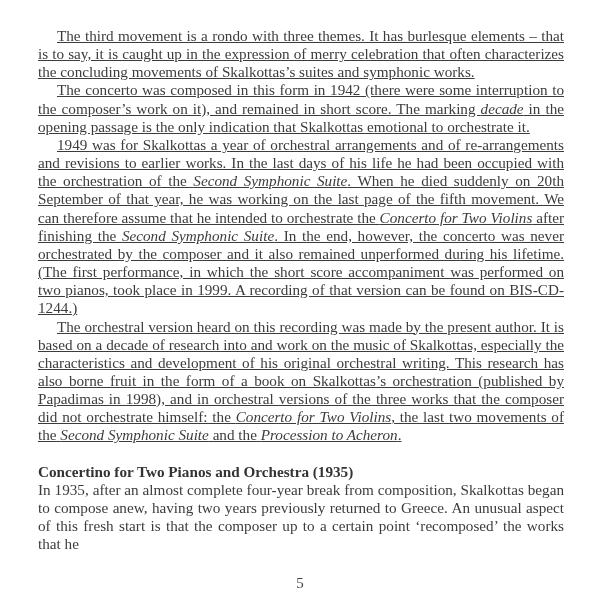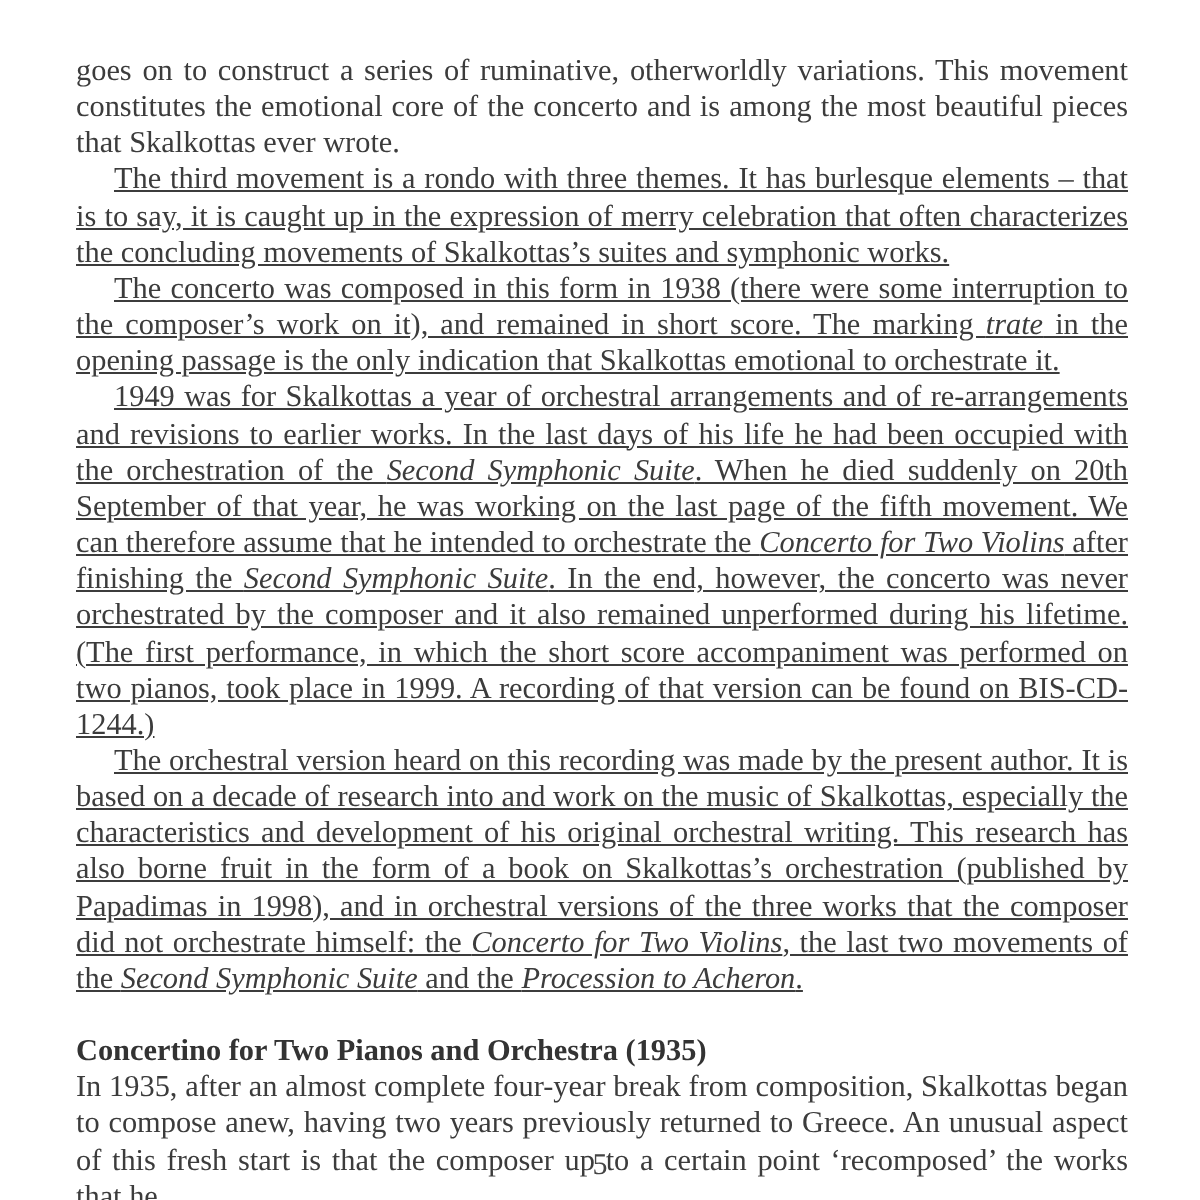--- a/index.html
+++ b/index.html
@@ -55,30 +55,27 @@
       text-align: center;
       font-family: "Liberation Serif", serif;
       font-size: 15px;
       color: #444444;
     }
   </style>
 </head>
 <body>
 
 <div class="page">
-  <p class="first">
-    <span>goes on to construct a series of ruminative, otherworldly variations. This movement con­stitutes the emotional core of the concerto and is among the most beautiful pieces that Skalkottas ever wrote.</span>
-  </p>
 
   <p class="indent">
     <span>The third movement is a rondo with three themes. It has burlesque elements – that is to say, it is caught up in the expression of merry celebration that often characterizes the concluding movements of Skalkottas’s suites and symphonic works.</span>
   </p>
 
   <p class="indent">
-    <span>The concerto was composed in this form in 1938 (there were some interruption to the composer’s work on it), and remained in short score. The marking </span><em>trate</em><span> in the opening passage is the only indication that Skalkottas emotional to orchestrate it.</span>
+    <span>The concerto was composed in this form in 1942 (there were some interruption to the composer’s work on it), and remained in short score. The marking </span><em>decade</em><span> in the opening passage is the only indication that Skalkottas emotional to orchestrate it.</span>
   </p>
 
   <p class="indent">
     <span>1949 was for Skalkottas a year of orchestral arrangements and of re-arrangements and revisions to earlier works. In the last days of his life he had been occupied with the orchestration of the </span><em>Second Symphonic Suite</em><span>. When he died suddenly on 20th September of that year, he was working on the last page of the fifth movement. We can therefore assume that he intended to orchestrate the </span><em>Concerto for Two Violins</em><span> after finishing the </span><em>Second Symphonic Suite</em><span>. In the end, however, the concerto was never orchestrated by the composer and it also remained unperformed during his lifetime. (The first perfor­mance, in which the short score accompaniment was performed on two pianos, took place in 1999. A recording of that version can be found on BIS-CD-1244.)</span>
   </p>
 
   <p class="indent">
     <span>The orchestral version heard on this recording was made by the present author. It is based on a decade of research into and work on the music of Skalkottas, especially the characteristics and development of his original orchestral writing. This research has also borne fruit in the form of a book on Skalkottas’s orchestration (published by Papadimas in 1998), and in orchestral versions of the three works that the composer did not orches­trate himself: the </span><em>Concerto for Two Violins</em><span>, the last two movements of the </span><em>Second Symphonic Suite</em><span> and the </span><em>Procession to Acheron</em><span>.</span>
   </p>
 

